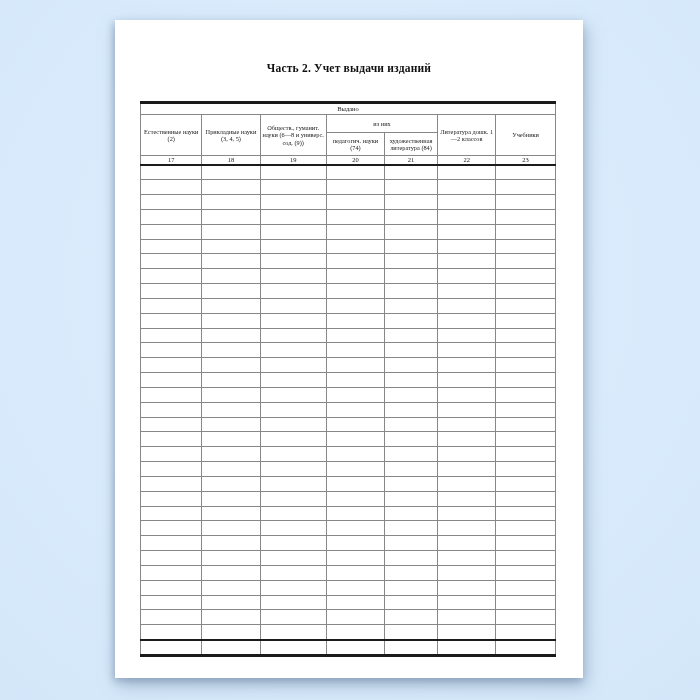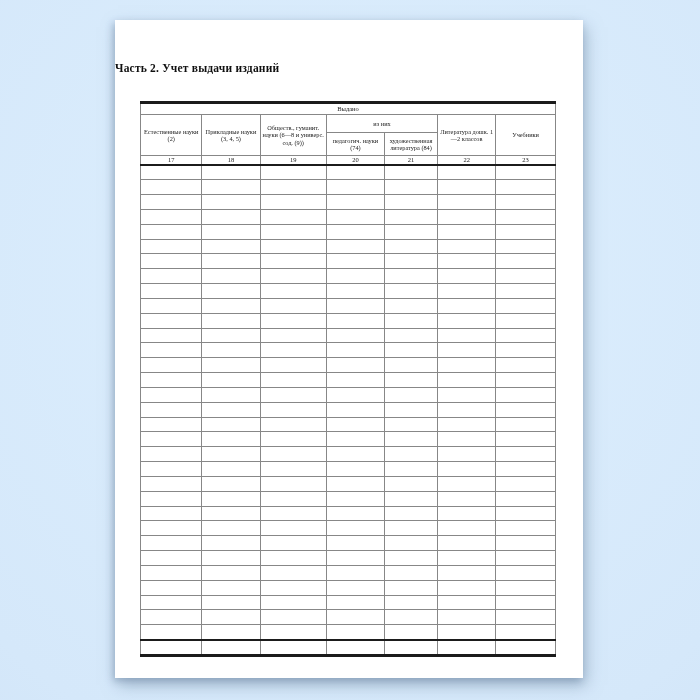--- a/index.html
+++ b/index.html
@@ -8,21 +8,21 @@
     background: radial-gradient(130% 130% at 50% 40%, #ddeffe 0%, #d5e8fa 55%, #c7dcf2 100%);
     font-family: "Liberation Serif", "DejaVu Serif", serif;
   }
   .page {
     position: absolute; left: 115px; top: 20px; width: 468px; height: 658px;
     background: #ffffff;
     box-shadow: -2px 3px 7px rgba(108,134,162,.45), 3px 7px 15px rgba(108,134,162,.5);
   }
   .doc-title {
     position: absolute; top: 42px; left: 0; right: 0;
-    text-align: left; font-weight: bold; font-size: 11.5px; color: #101010;
+    text-align: center; font-weight: bold; font-size: 11.5px; color: #101010;
     letter-spacing: .2px;
   }
   table.form {
     position: absolute; left: 25px; top: 81px; width: 416px;
     border-collapse: collapse; table-layout: fixed;
     border-top: 3px solid #1b1b1b; border-bottom: 3px solid #1b1b1b;
     border-left: 1px solid #878787; border-right: 1px solid #878787;
   }
   table.form th, table.form td {
     border: 1px solid #878787; padding: 0; font-weight: normal;

